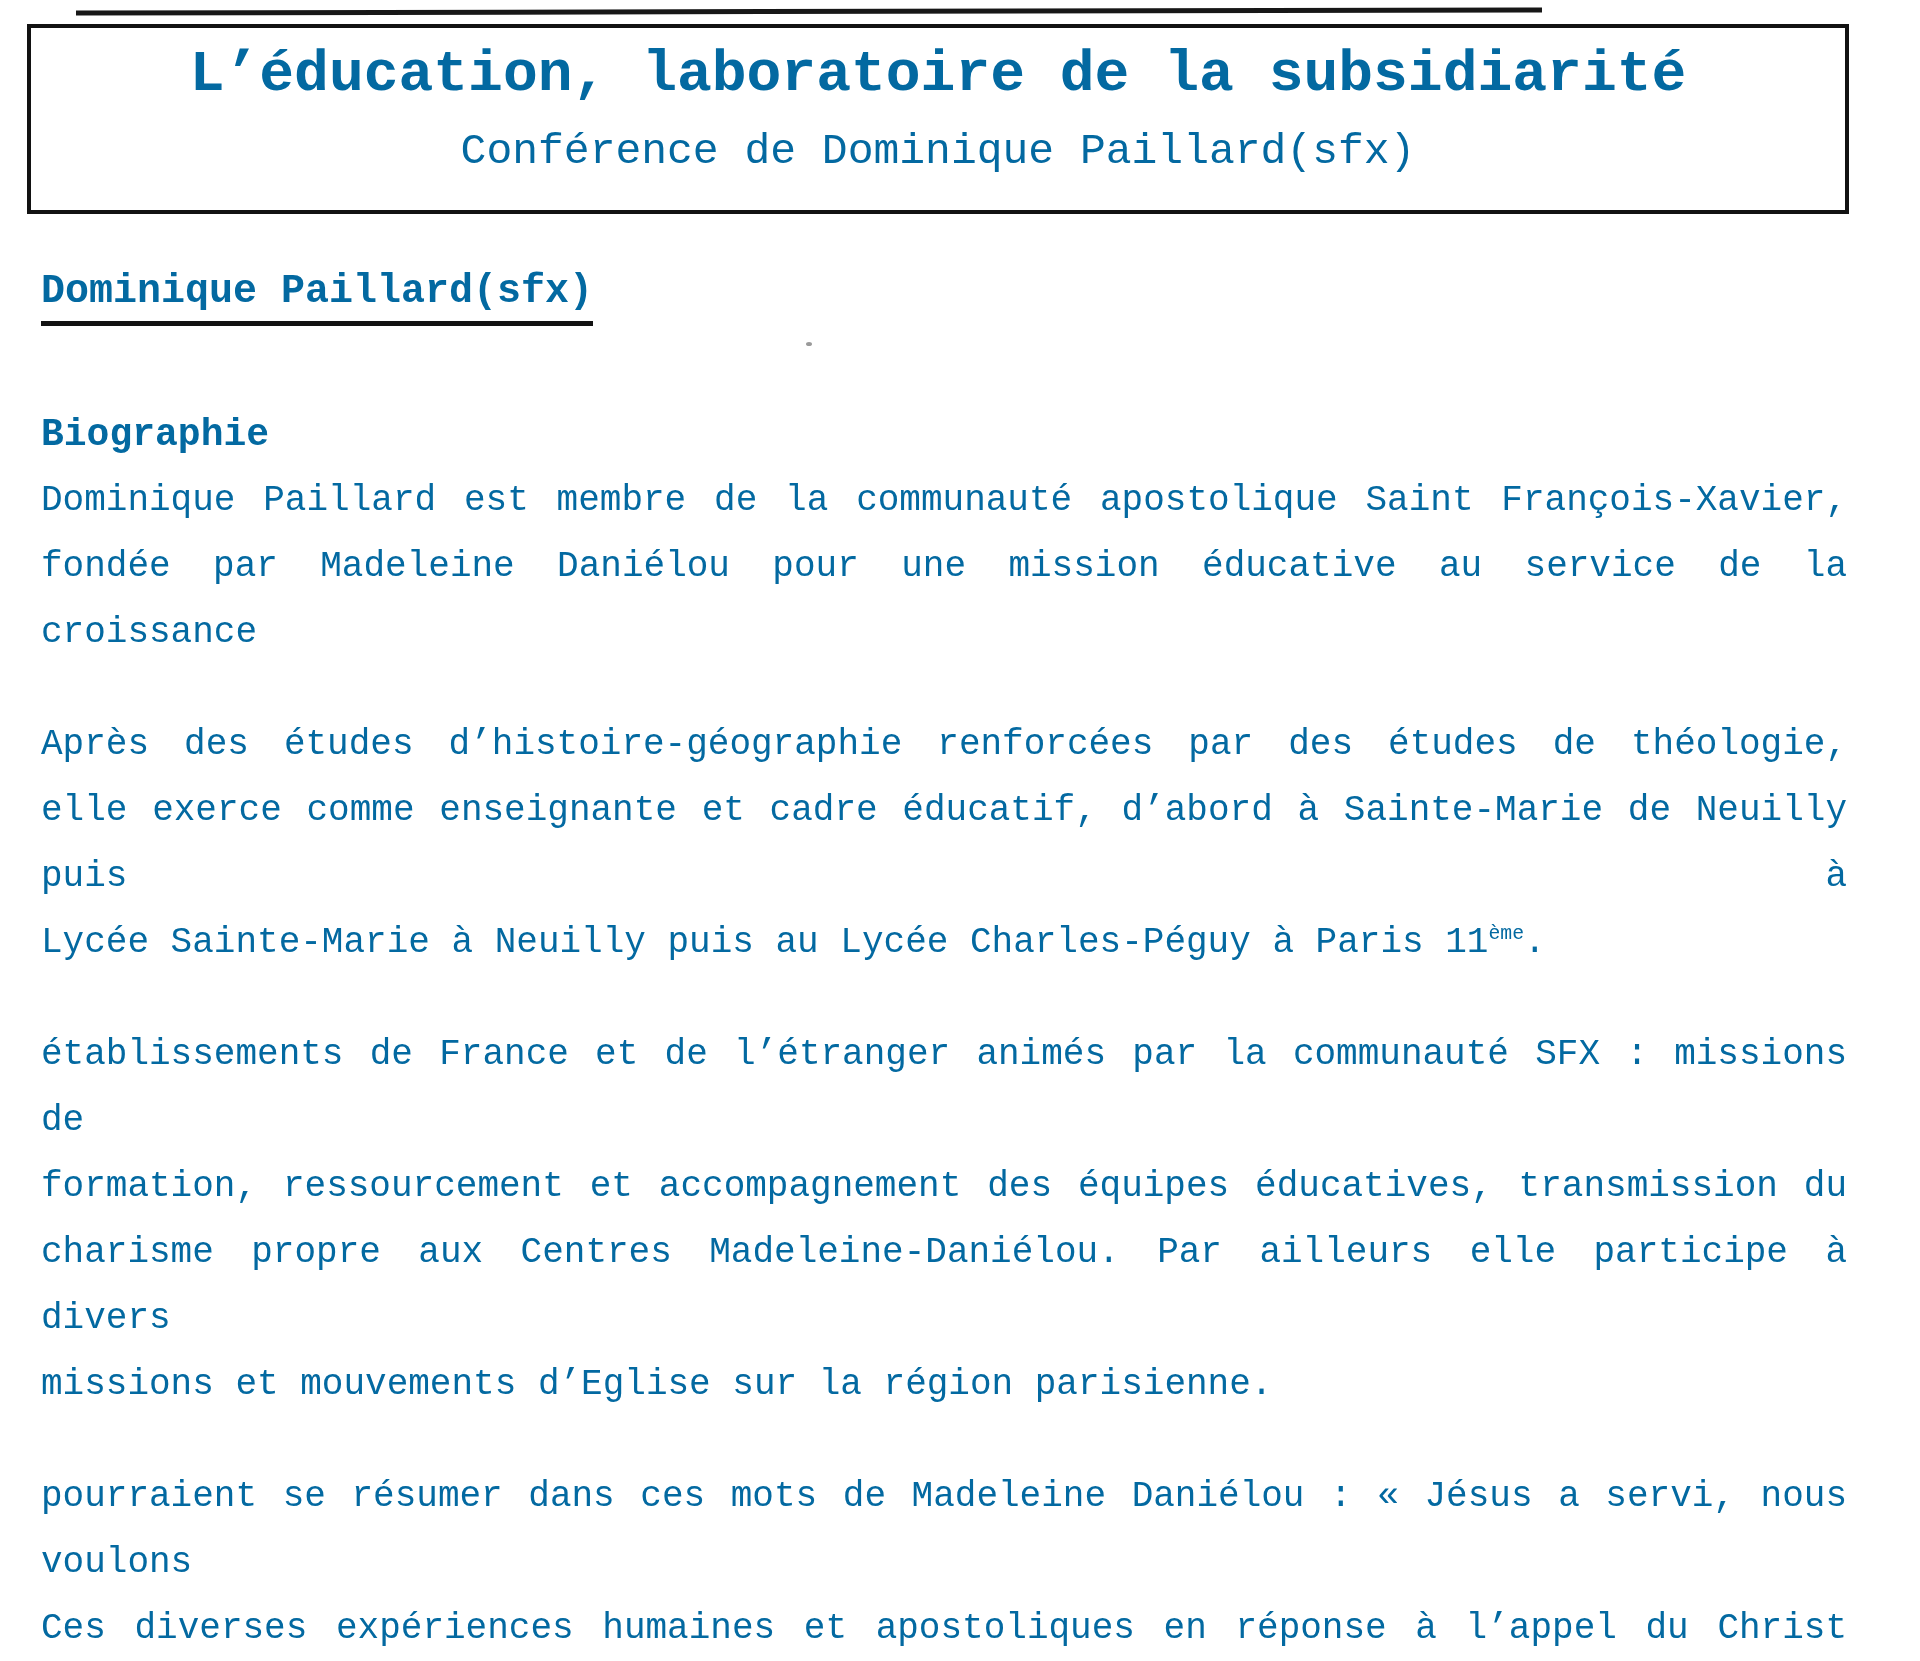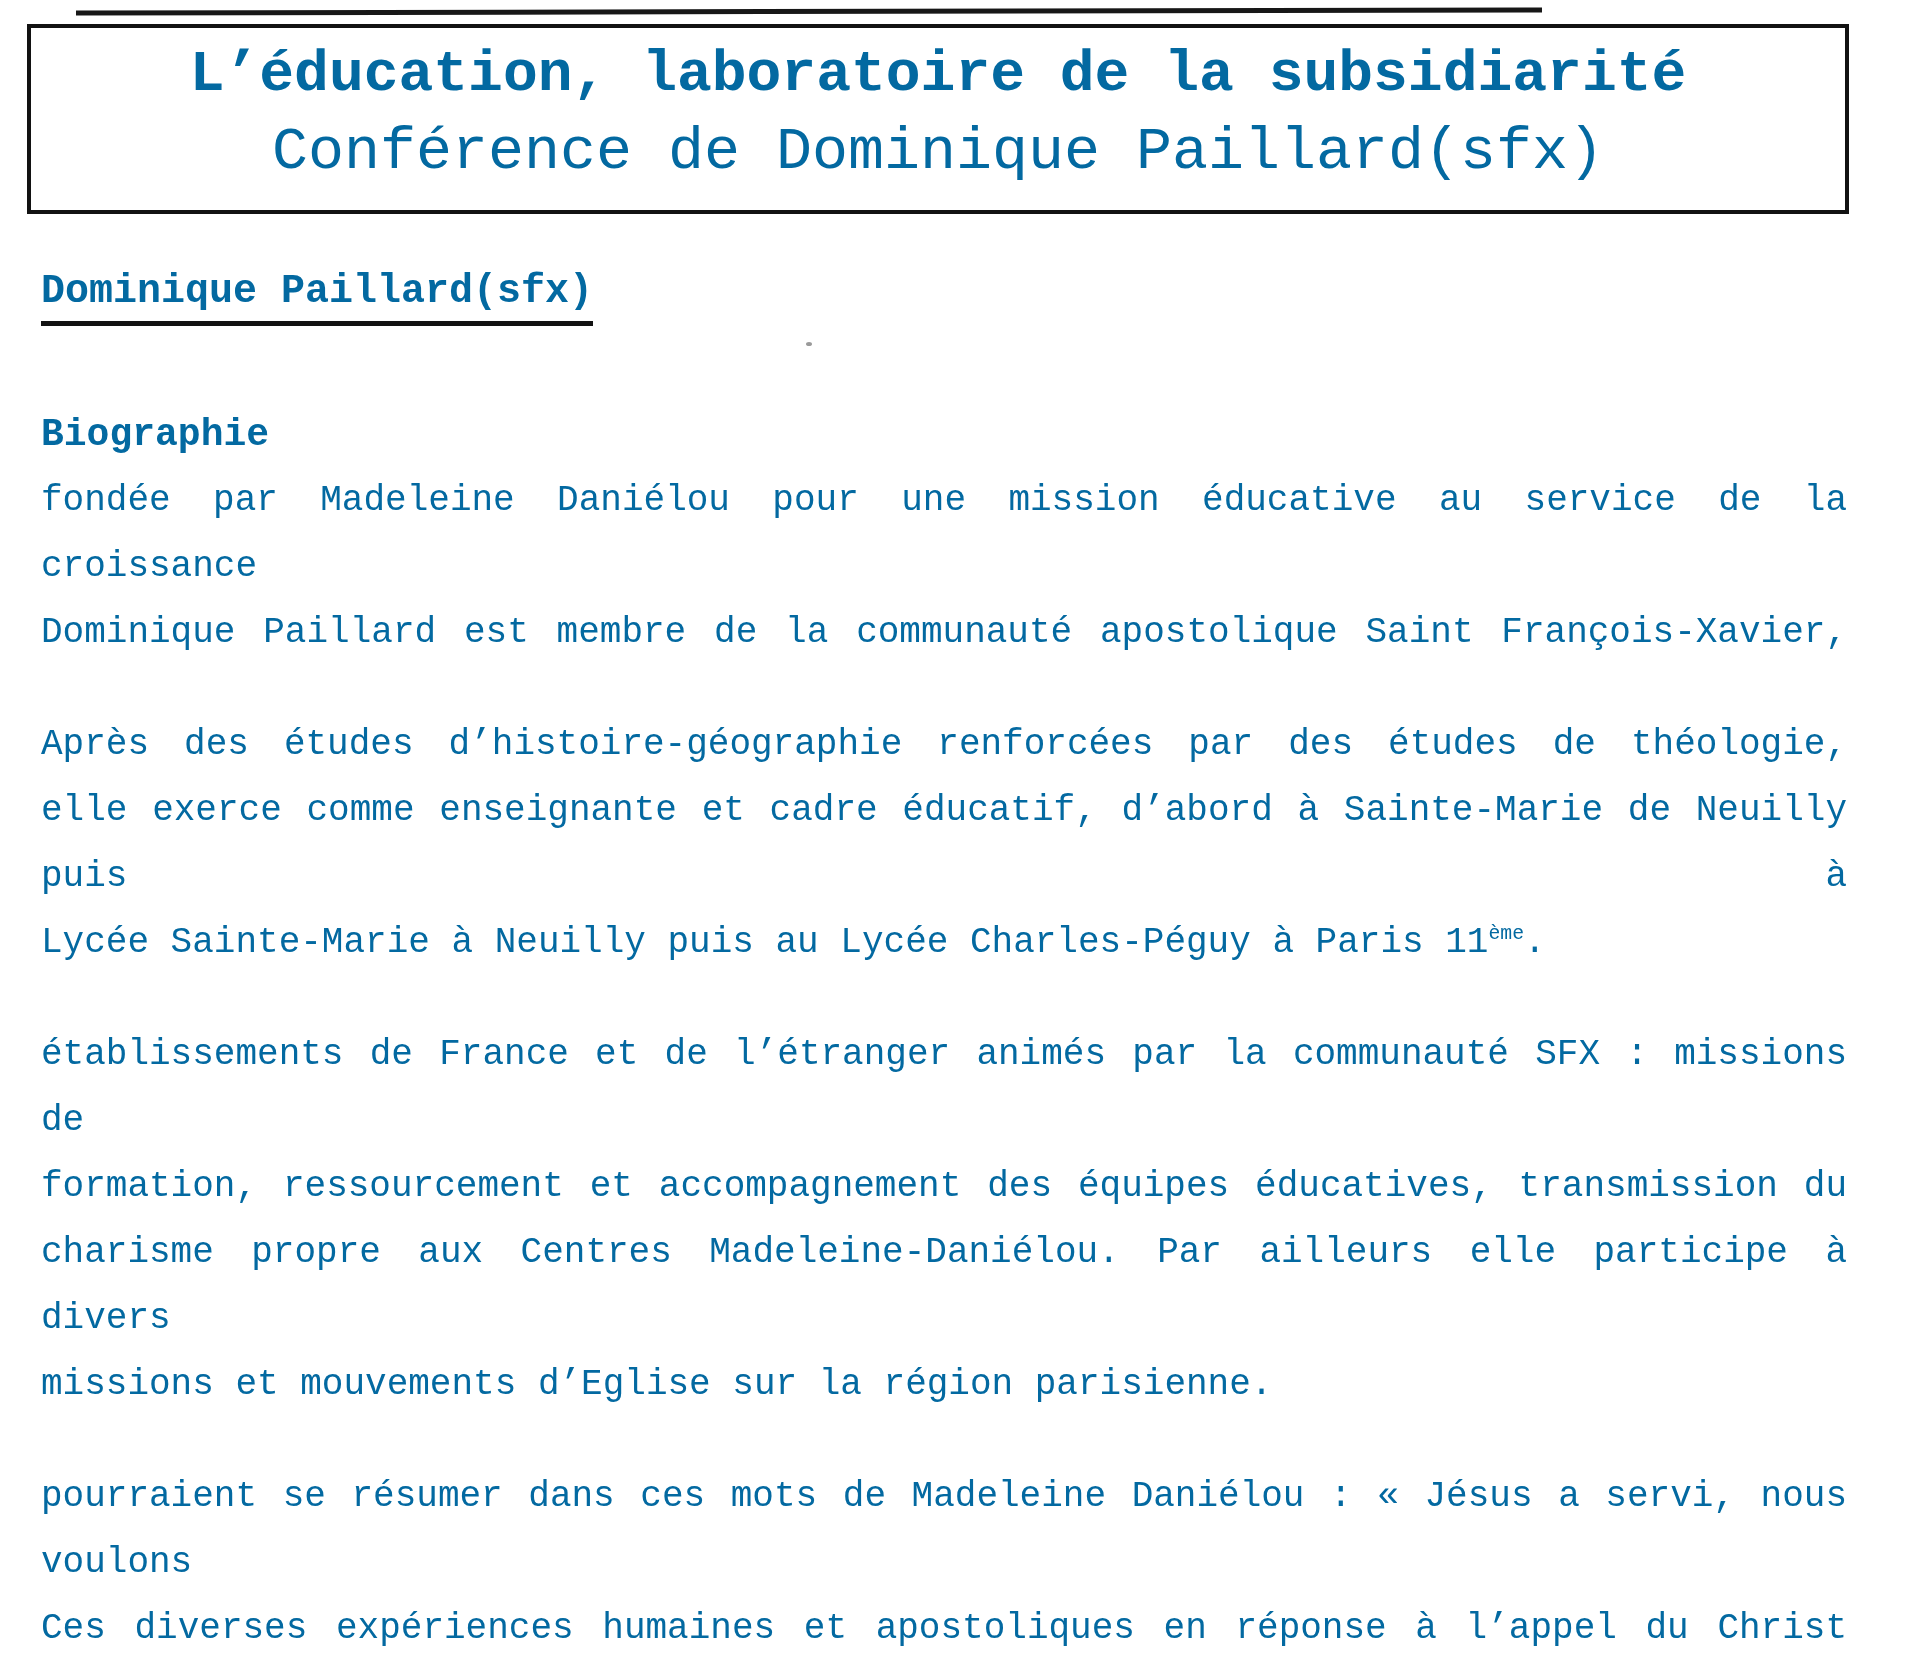--- a/index.html
+++ b/index.html
@@ -41,21 +41,21 @@
     box-sizing: border-box;
     text-align: center;
   }
   .title-l1 {
     margin-top: 8px;
     font-size: 58px;
     line-height: 78px;
     font-weight: bold;
   }
   .title-l2 {
-    font-size: 60px;
+    font-size: 43px;
     line-height: 76px;
     font-weight: normal;
   }
   .content {
     position: absolute;
     left: 41px;
     top: 268px;
     width: 1806px;
   }
   .author-heading {
@@ -104,22 +104,22 @@
     <div class="title-l2">Conférence de Dominique Paillard(sfx)</div>
   </div>
 
   <div class="content">
     <div class="author-heading">Dominique Paillard(sfx)</div>
 
     <div class="section-heading">Biographie</div>
 
     <div class="paragraphs" id="paragraphs">
         <div class="paragraph">
+          <div class="line">Dominique Paillard est membre de la communauté apostolique Saint François-Xavier,</div>
           <div class="line">fondée par Madeleine Daniélou pour une mission éducative au service de la croissance</div>
-          <div class="line">Dominique Paillard est membre de la communauté apostolique Saint François-Xavier,</div>
         </div>
         <div class="paragraph">
           <div class="line">Après des études d’histoire-géographie renforcées par des études de théologie,</div>
           <div class="line">elle exerce comme enseignante et cadre éducatif, d’abord à Sainte-Marie de Neuilly puis à</div>
           <div class="line last">Lycée Sainte-Marie à Neuilly puis au Lycée Charles-Péguy à Paris 11<sup>ème</sup>.</div>
         </div>
         <div class="paragraph">
           <div class="line">établissements de France et de l’étranger animés par la communauté SFX : missions de</div>
           <div class="line">formation, ressourcement et accompagnement des équipes éducatives, transmission du</div>
           <div class="line">charisme propre aux Centres Madeleine-Daniélou. Par ailleurs elle participe à divers</div>

